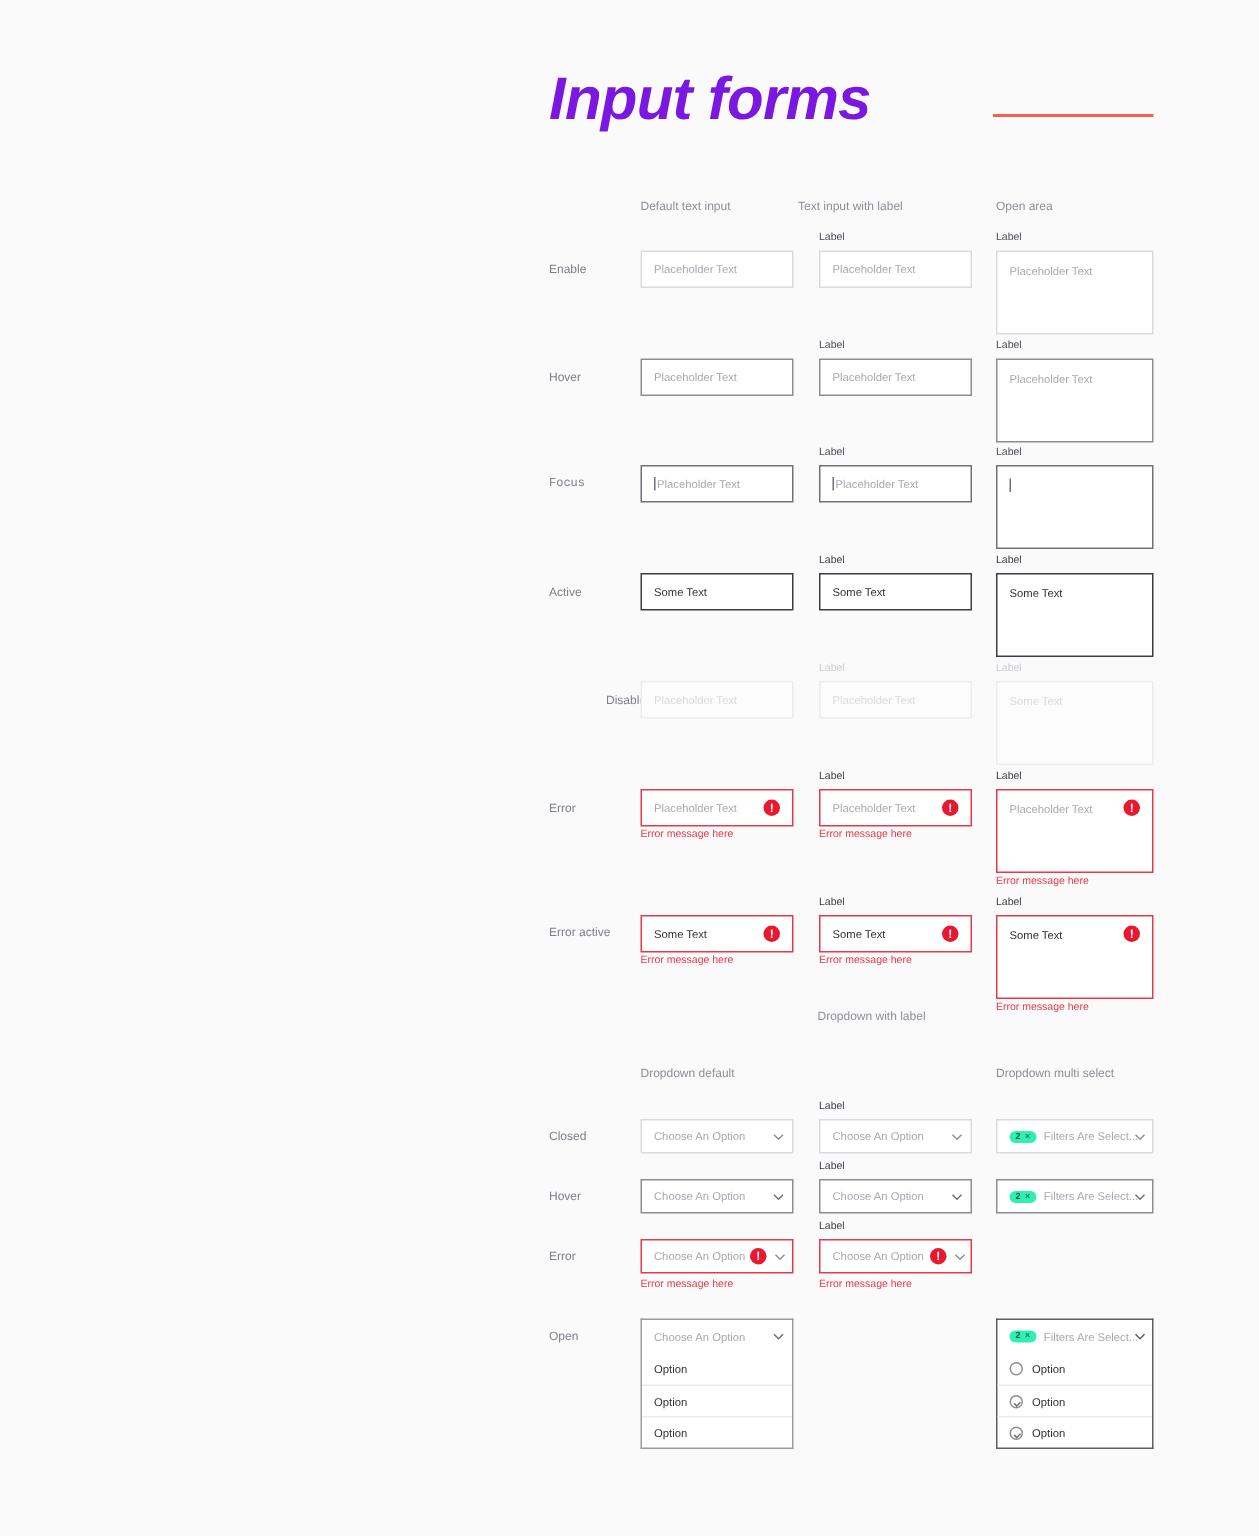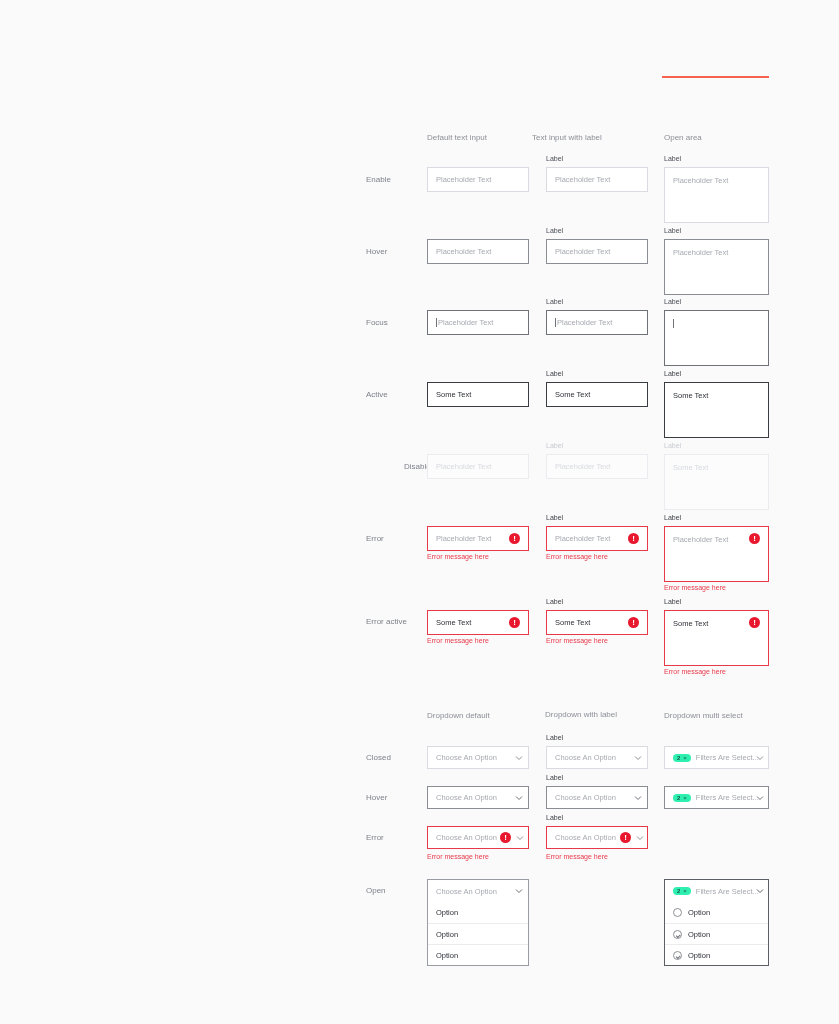--- a/index.html
+++ b/index.html
@@ -172,30 +172,31 @@
     border-left: 1px solid #6f7179;
     border-bottom: 1px solid #6f7179;
     transform: rotate(-45deg);
   }
 </style>
 </head>
 <body>
 
 <div id="page">
 
+  <div class="page-title">Input forms</div>
   <div class="title-rule"></div>
 
 
   <div class="col-head" style="left:427px; top:133px;">Default text input</div>
   <div class="col-head" style="left:532px; top:133px;">Text input with label</div>
   <div class="col-head" style="left:664px; top:133px;">Open area</div>
 
   <div class="row-label" style="left:366px; top:175px;">Enable</div>
   <div class="row-label" style="left:366px; top:247px;">Hover</div>
-  <div class="row-label" style="left:366px; top:318px;">Focus</div>
+  <div class="row-label" style="left:366px; top:318px;font-family:Liberation Mono, monospace;">Focus</div>
   <div class="row-label" style="left:366px; top:390px;">Active</div>
   <div class="row-label" style="left:366px; top:462px;padding-left:38px;">Disable</div>
   <div class="row-label" style="left:366px; top:534px;">Error</div>
   <div class="row-label" style="left:366px; top:617px;">Error active</div>
 
   <div class="box" style="left:427px; top:167px; width:102px; height:25px;">
     <span class="val">Placeholder Text</span>
   </div>
   <div class="fld-label" style="left:546px; top:155px;">Label</div>
   <div class="box" style="left:546px; top:167px; width:102px; height:25px;">
@@ -290,21 +291,21 @@
   <div class="err-msg" style="left:546px; top:637px;">Error message here</div>
 
   <div class="fld-label strong" style="left:664px; top:598px;">Label</div>
   <div class="box area error filled" style="left:664px; top:610px; width:105px; height:56px;">
     <span class="val">Some Text</span>
   </div>
   <div class="err-icon" style="left:749px; top:617px;">!</div>
   <div class="err-msg" style="left:664px; top:668px;">Error message here</div>
 
   <div class="col-head" style="left:427px; top:711px;">Dropdown default</div>
-  <div class="col-head" style="left:545px; top:710px;">Dropdown with label</div>
+  <div class="col-head" style="left:545px; top:673px;">Dropdown with label</div>
   <div class="col-head" style="left:664px; top:711px;">Dropdown multi select</div>
 
   <div class="row-label" style="left:366px; top:753px;">Closed</div>
   <div class="row-label" style="left:366px; top:793px;">Hover</div>
   <div class="row-label" style="left:366px; top:833px;">Error</div>
   <div class="row-label" style="left:366px; top:886px;">Open</div>
 
   <div class="box" style="left:427px; top:746px; width:102px; height:23px;">
     <span class="val">Choose An Option</span>
   </div>

